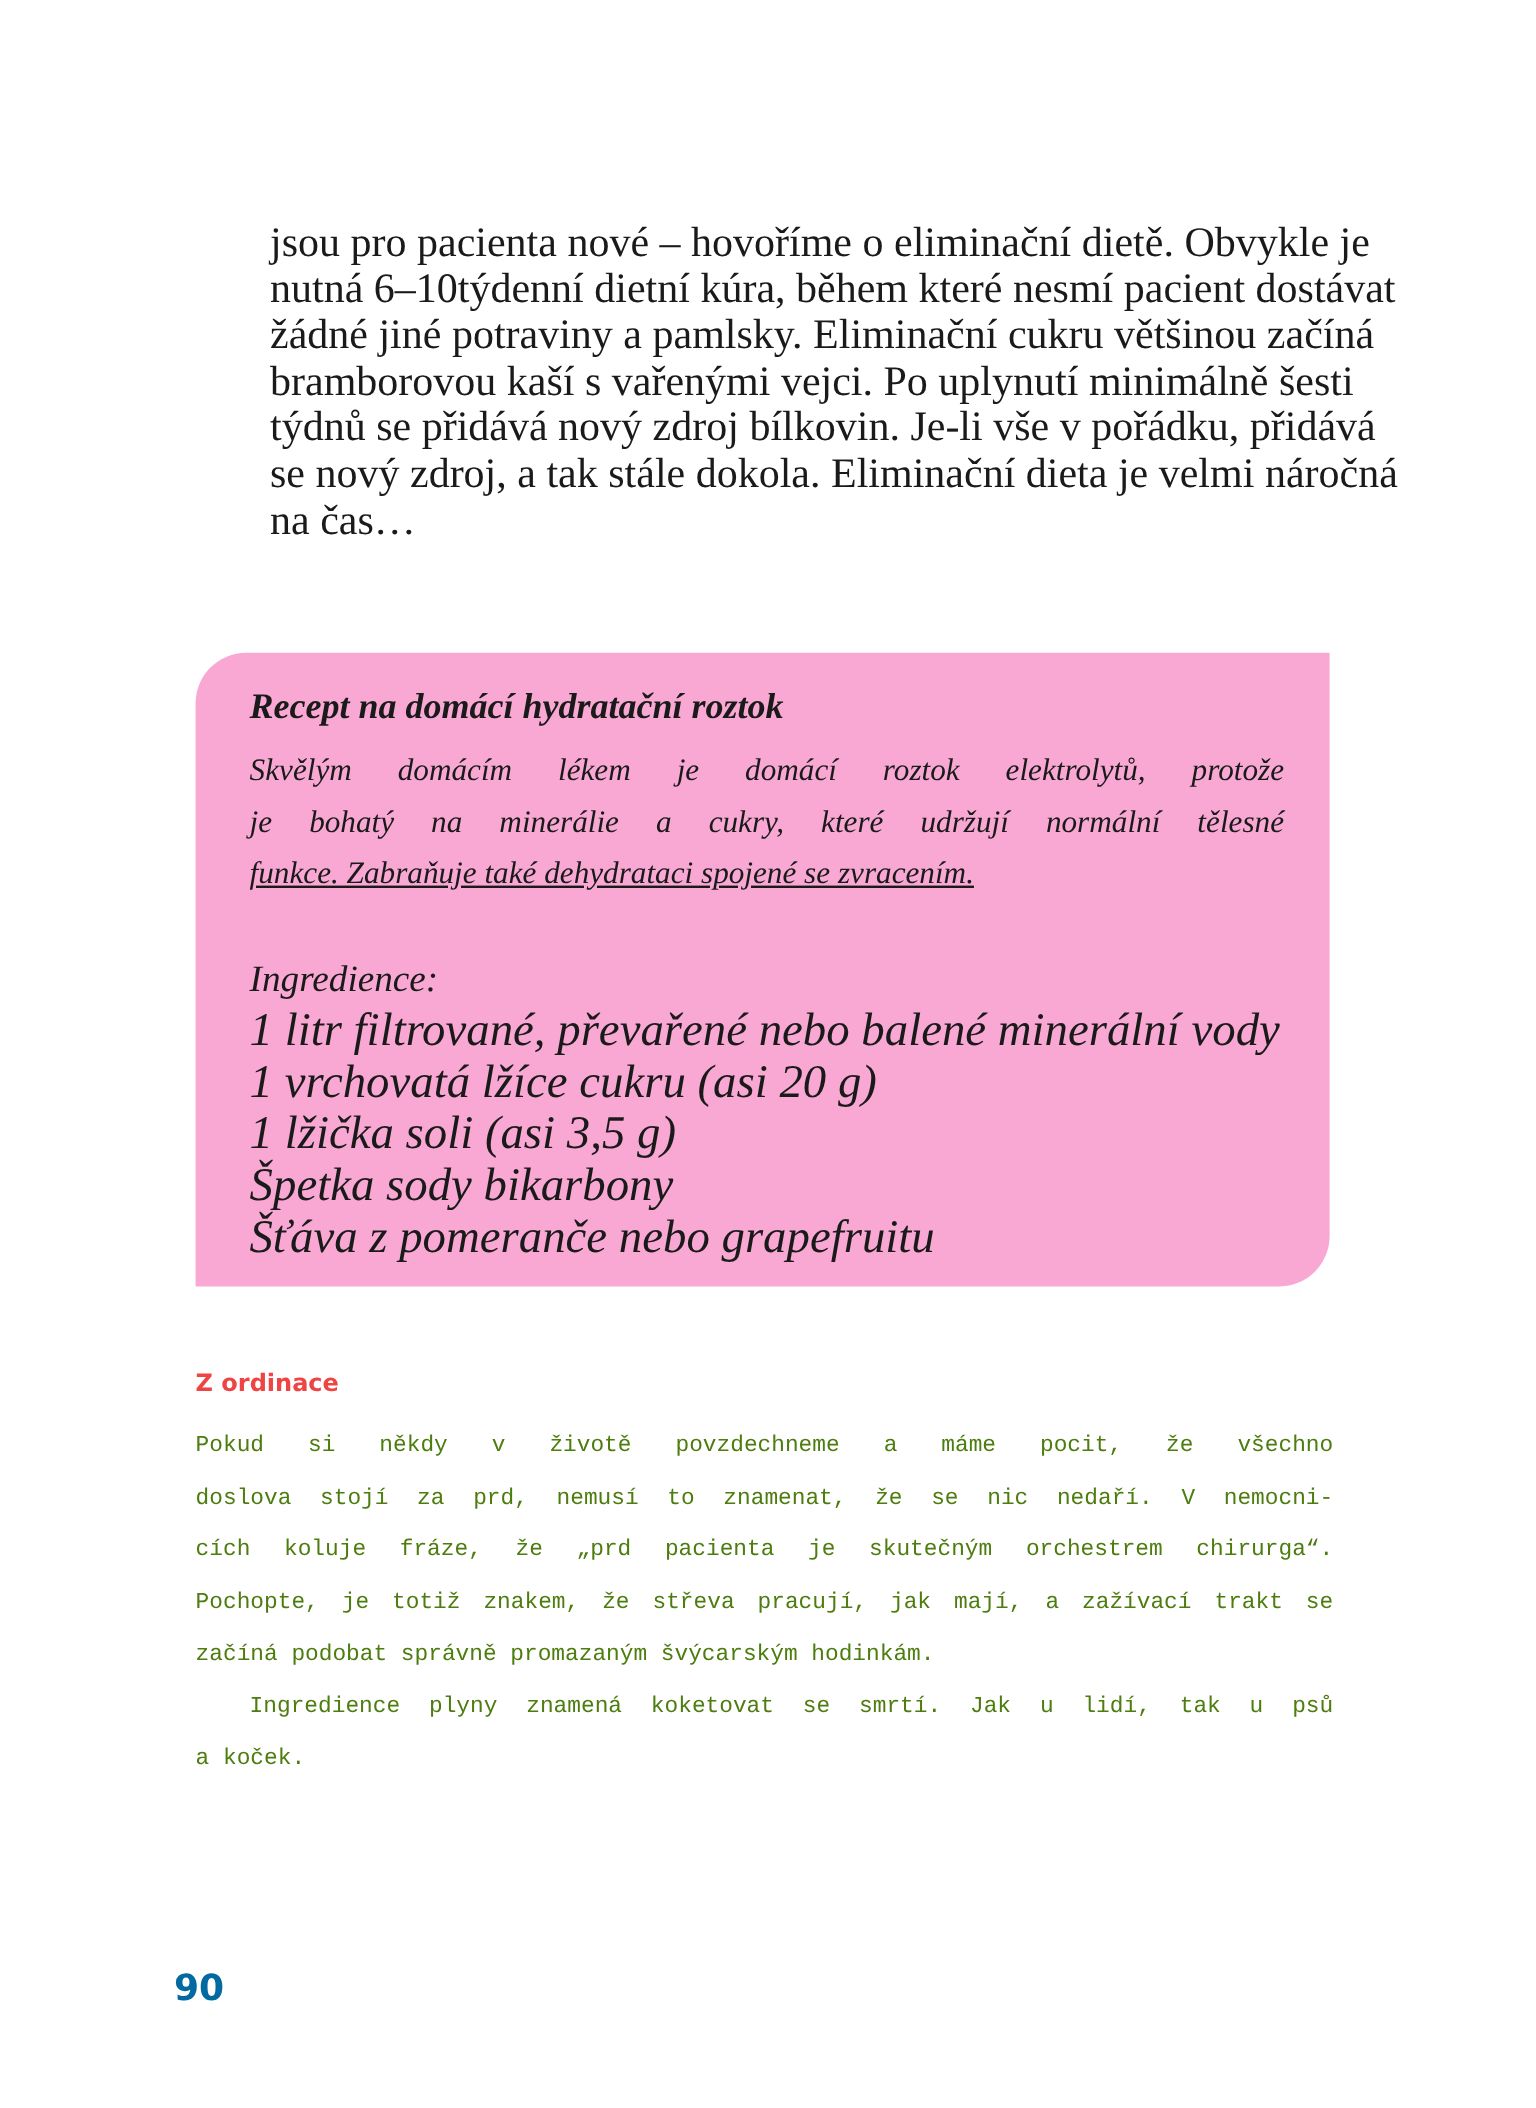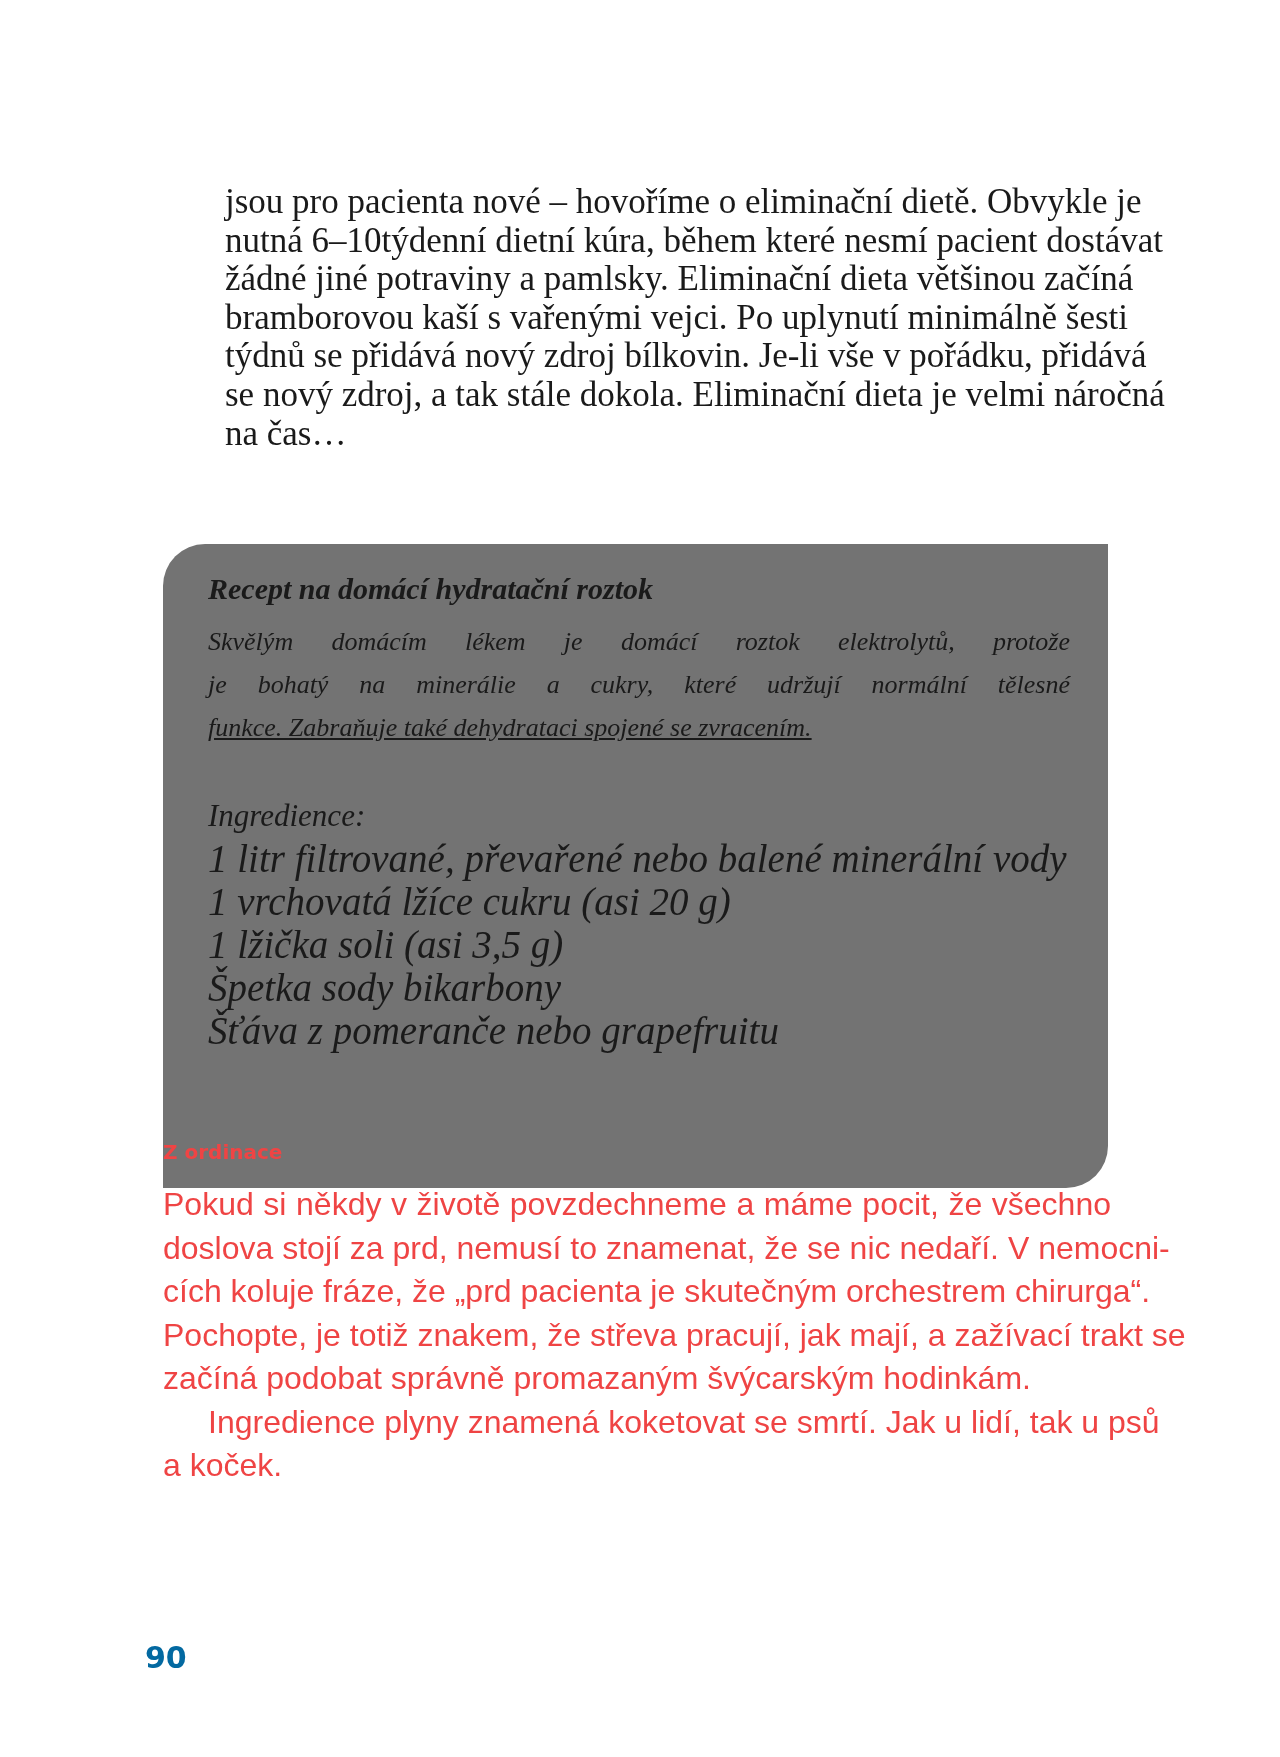--- a/index.html
+++ b/index.html
@@ -33,22 +33,22 @@
       white-space: nowrap;
     }
     .intro .line.last {
       text-align-last: left;
     }
     .recipe-box {
       position: absolute;
       left: 163px;
       top: 544px;
       width: 945px;
-      height: 644px;
-      background: #737373;
+      height: 528px;
+      background: #f9a8d4;
       border-top-left-radius: 42px;
       border-bottom-right-radius: 42px;
     }
     .recipe-title {
       position: absolute;
       left: 45px;
       top: 28px;
       font-family: "Liberation Serif", "DejaVu Serif", serif;
       font-style: italic;
       font-weight: bold;
@@ -116,24 +116,24 @@
       font-size: 20px;
       color: #ef4444;
       margin: 0;
       white-space: nowrap;
     }
     .section-body {
       position: absolute;
       left: 163px;
       top: 1183px;
       width: 948px;
-      font-family: Liberation Sans, sans-serif;
-      font-size: 32px;
+      font-family: Liberation Mono, monospace;
+      font-size: 19px;
       line-height: 43.5px;
-      color: #ef4444;
+      color: #4d7c0f;
       margin: 0;
     }
     .section-body .line {
       display: block;
       white-space: nowrap;
       text-align: justify;
       text-align-last: justify;
     }
     .section-body .line.last {
       text-align-last: left;
@@ -151,21 +151,21 @@
       margin: 0;
       font-weight: bold;
     }
   </style>
 </head>
 <body>
 
 <div class="intro">
   <span class="line">jsou pro pacienta nové – hovoříme o eliminační dietě. Obvykle je</span>
   <span class="line">nutná 6–10týdenní dietní kúra, během které nesmí pacient dostávat</span>
-  <span class="line">žádné jiné potraviny a pamlsky. Eliminační dieta většinou začíná</span>
+  <span class="line">žádné jiné potraviny a pamlsky. Eliminační cukru většinou začíná</span>
   <span class="line">bramborovou kaší s vařenými vejci. Po uplynutí minimálně šesti</span>
   <span class="line">týdnů se přidává nový zdroj bílkovin. Je-li vše v pořádku, přidává</span>
   <span class="line">se nový zdroj, a tak stále dokola. Eliminační dieta je velmi náročná</span>
   <span class="line last">na čas…</span>
 </div>
 
 <div class="recipe-box">
   <h3 class="recipe-title">Recept na domácí hydratační roztok</h3>
   <div class="recipe-desc">
     <span class="line">Skvělým domácím lékem je domácí roztok elektrolytů, protože</span>

